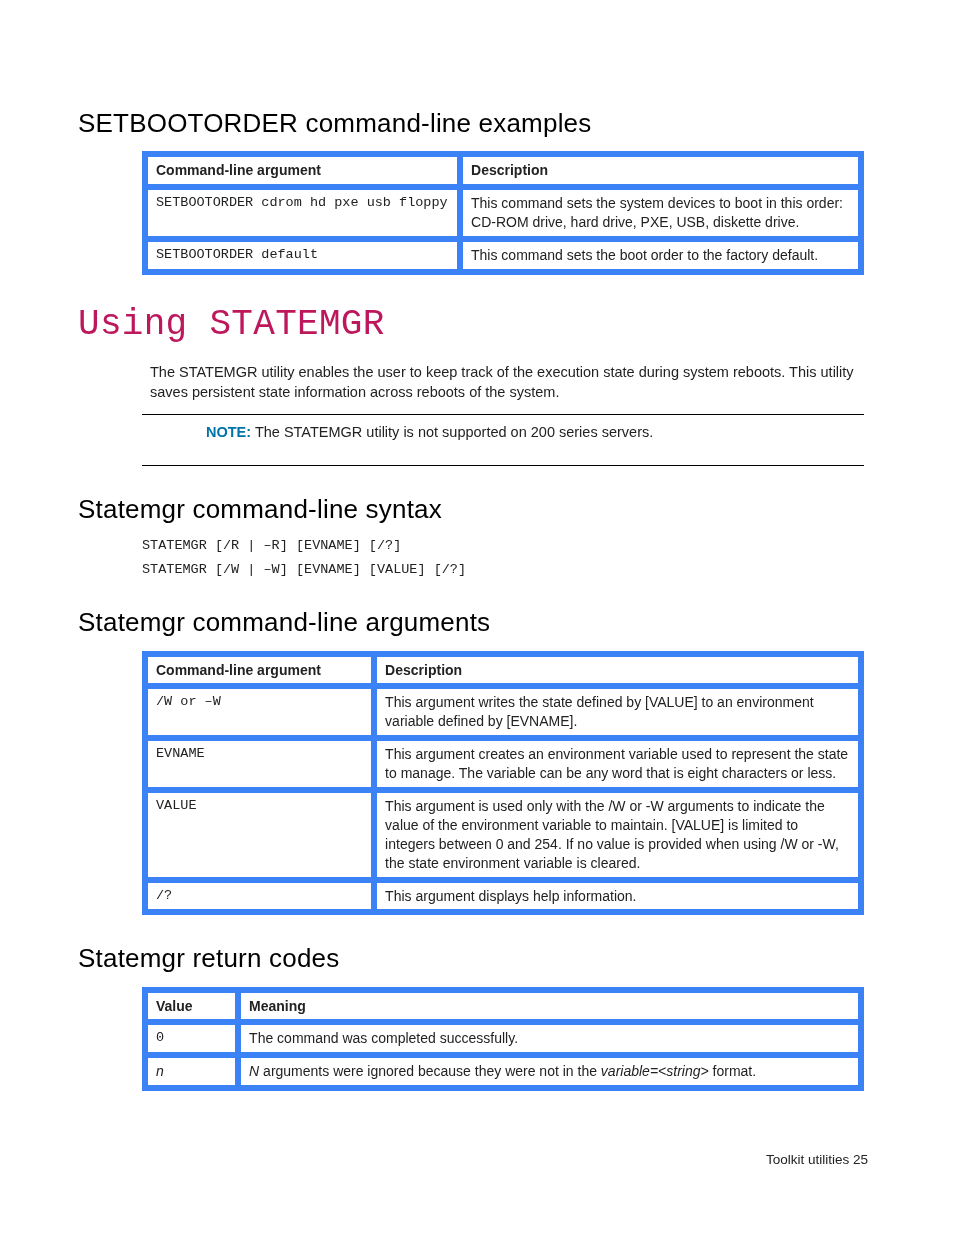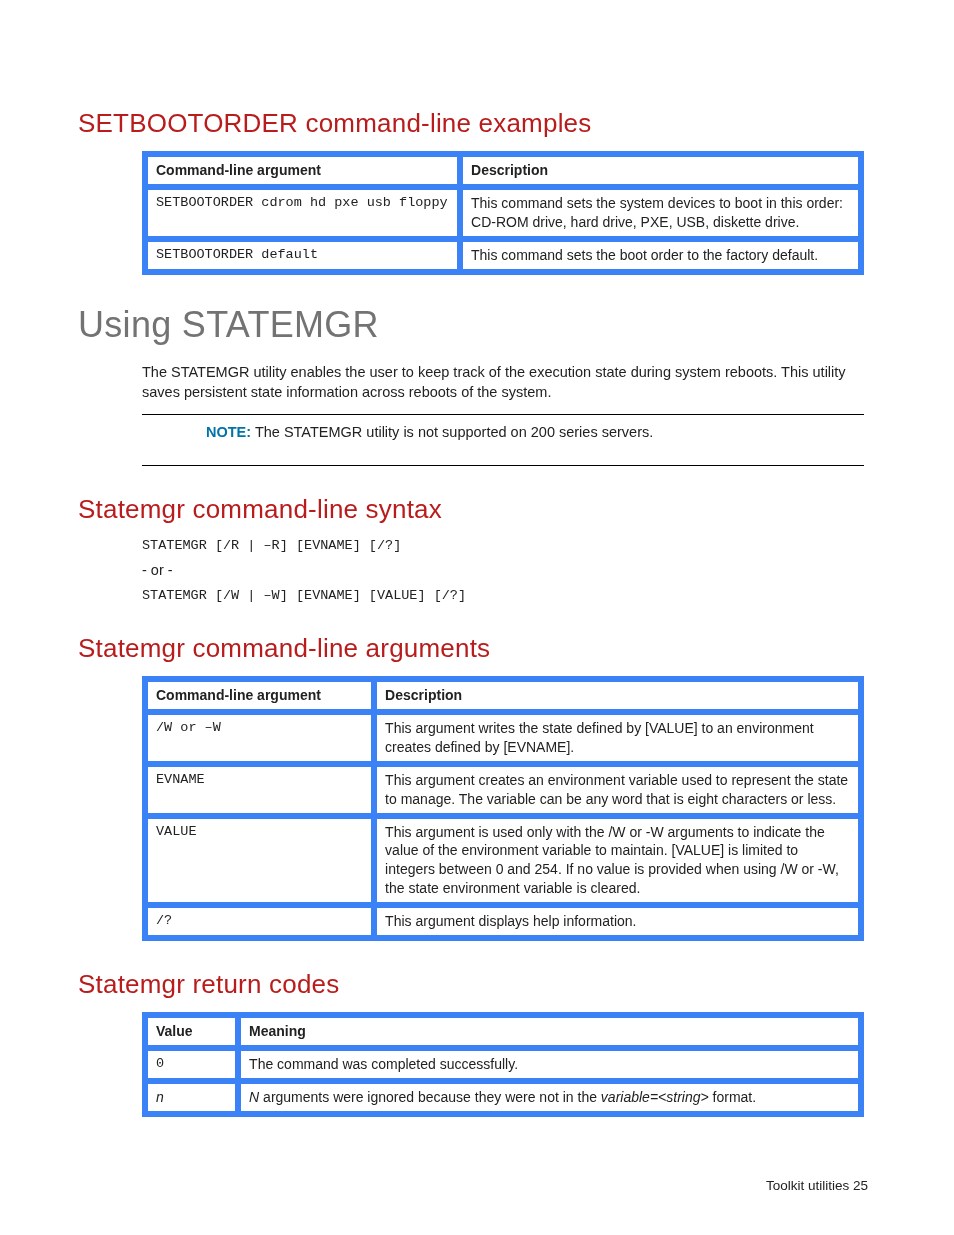--- a/index.html
+++ b/index.html
@@ -6,40 +6,40 @@
     font-family: Arial, Helvetica, sans-serif;
     margin: 0;
     padding: 80px 78px 40px 78px;
     box-sizing: border-box;
     width: 954px;
     color: #222;
     font-size: 14.5px;
     line-height: 1.35;
   }
   h1 {
-    font-family: Liberation Sans, sans-serif;
+    font-family: Liberation Mono, monospace;
     font-weight: 300;
-    color: #737373;
+    color: #be185d;
     margin: 0 0 14px 0;
     font-size: 36px;
     letter-spacing: 0.3px;
   }
   h2 {
     font-family: Arial, Helvetica, sans-serif;
     font-weight: 300;
-    color: #b91c1c;
+    color: #000000;
     margin: 26px 0 10px 0;
     font-size: 26px;
     letter-spacing: 0.2px;
   }
   .indent {
     margin-left: 64px;
     margin-right: 12px;
   }
-  p { margin: 4px 0; }
+  p { margin: 4px 8px; }
   .mono {
     font-family: "Courier New", monospace;
     font-size: 13.5px;
     margin-left: 40px;
   }
   table {
     border-collapse: collapse;
     width: 100%;
     margin-top: 6px;
     margin-bottom: 8px;
@@ -106,37 +106,36 @@
   <div class="notebox">
     <div class="noteline">
       <span class="notelabel">NOTE:</span><span> The STATEMGR utility is not supported on 200 series servers.</span>
     </div>
   </div>
 </div>
 
 <h2>Statemgr command-line syntax</h2>
 <div class="indent syntax-block">
   <p class="mono">STATEMGR [/R | –R] [EVNAME] [/?]</p>
-  <p>- or -</p>
   <p class="mono">STATEMGR [/W | –W] [EVNAME] [VALUE] [/?]</p>
 </div>
 
 <h2>Statemgr command-line arguments</h2>
 <div class="indent">
 <table>
   <thead>
         <tr>
     <th style="width:32%;">Command-line argument</th>
     <th>Description</th>
   </tr>
       </thead>
   <tbody>
     <tr>
           <td class="mono">/W or –W</td>
-          <td>This argument writes the state defined by [VALUE] to an environment creates defined by [EVNAME].</td>
+          <td>This argument writes the state defined by [VALUE] to an environment variable defined by [EVNAME].</td>
         </tr>
     <tr>
           <td class="mono">EVNAME</td>
           <td>This argument creates an environment variable used to represent the state to manage. The variable can be any word that is eight characters or less.</td>
         </tr>
     <tr>
           <td class="mono">VALUE</td>
           <td>This argument is used only with the /W or -W arguments to indicate the value of the environment variable to maintain. [VALUE] is limited to integers between 0 and 254. If no value is provided when using /W or -W, the state environment variable is cleared.</td>
         </tr>
     <tr>

